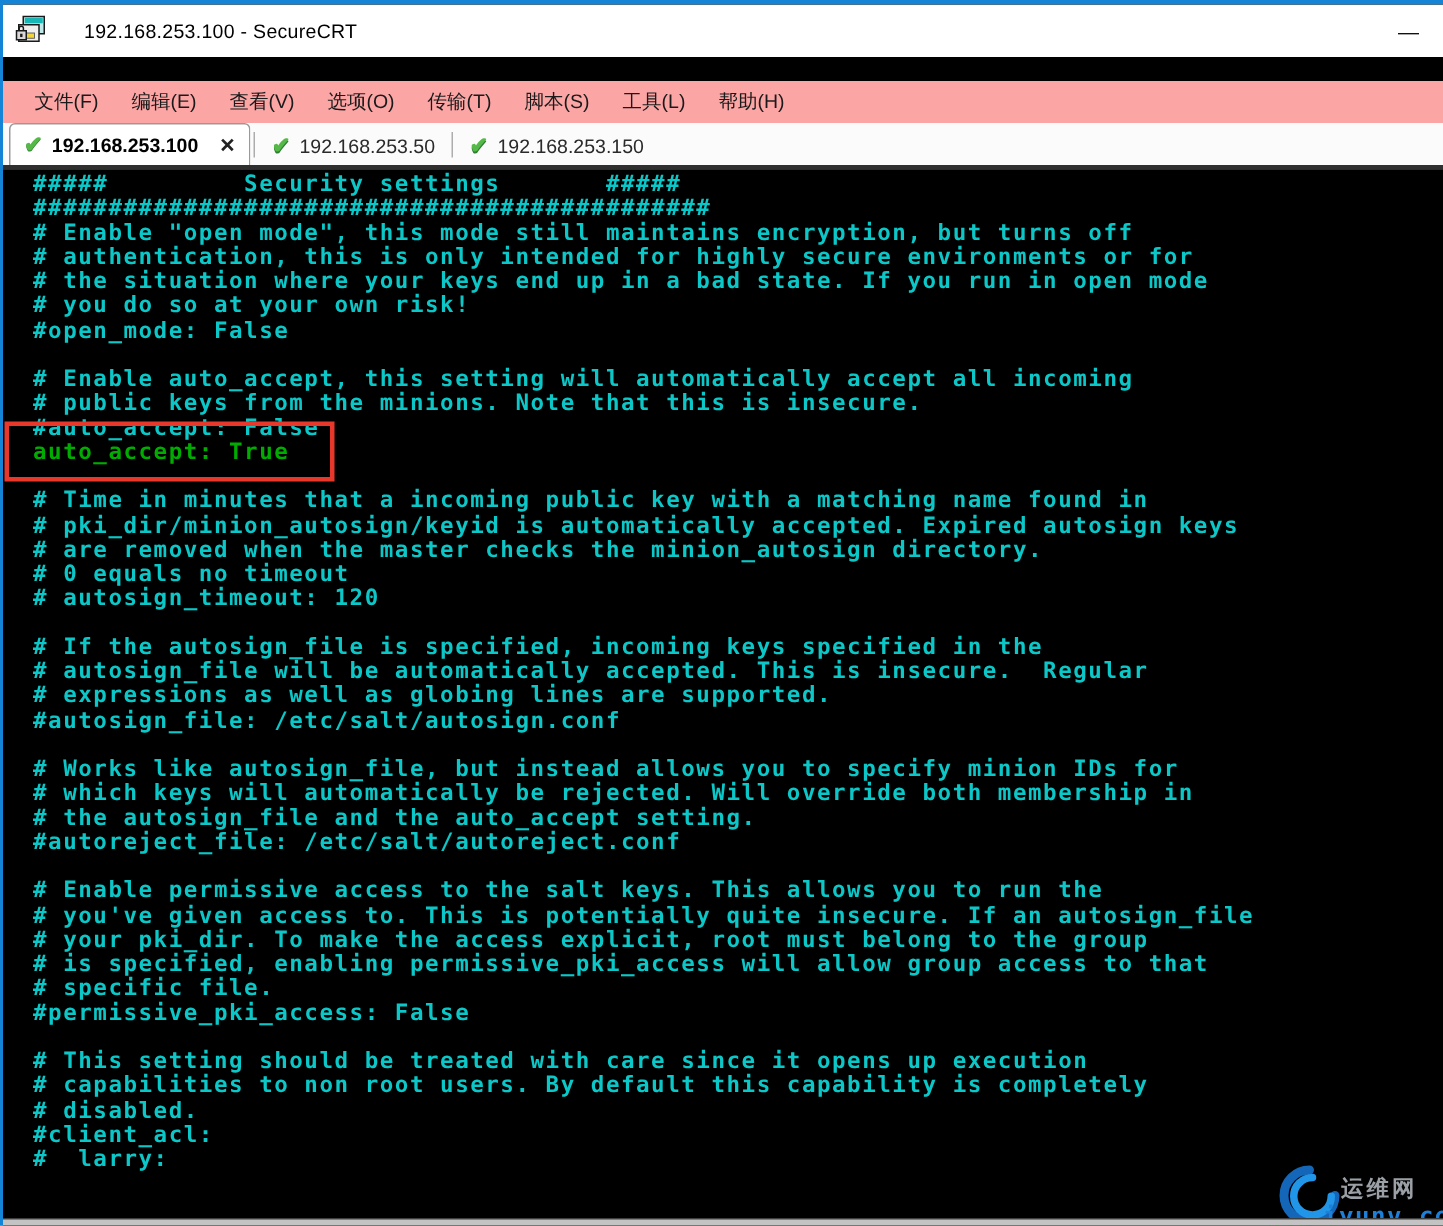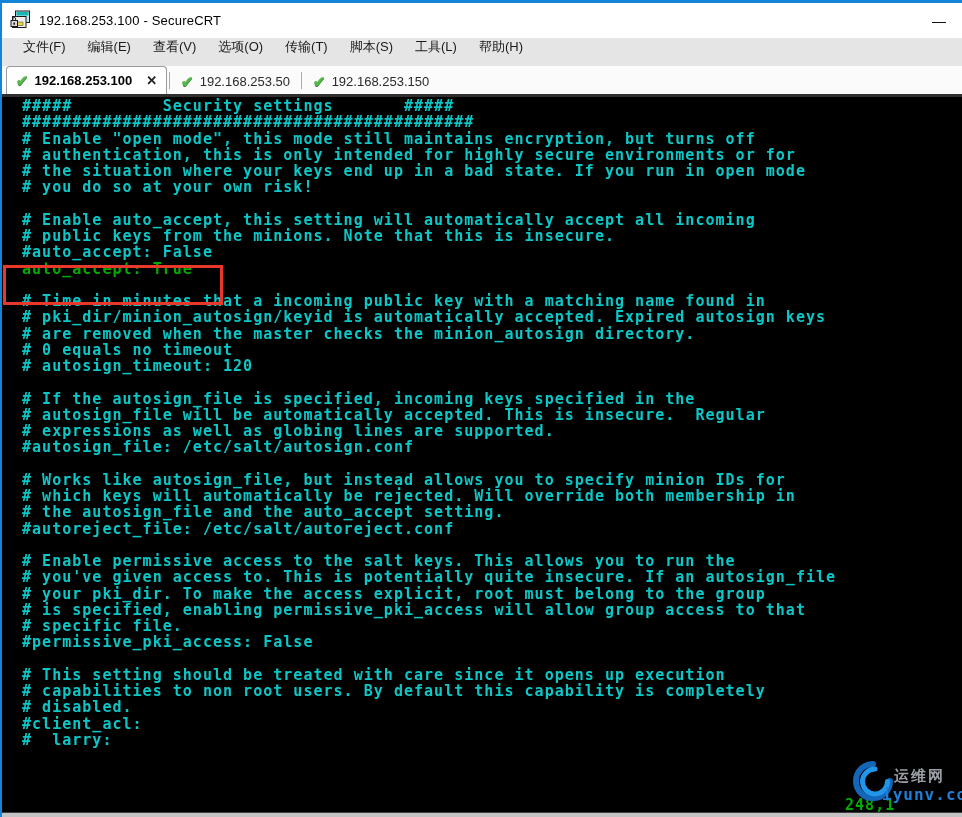--- a/index.html
+++ b/index.html
@@ -6,30 +6,30 @@
   html,body { width:962px; height:817px; overflow:hidden; background:#fff;
               font-family:"Liberation Sans", sans-serif; }
 
   .window { position:relative; width:962px; height:817px;
             border-top:3px solid var(--accent,#1484d7);
             border-left:2px solid var(--accent,#1484d7);
             background:#000; overflow:hidden; }
 
   
   .titlebar { height:35px; background:#ffffff; display:flex; align-items:center;
-              padding-left:8px; }
+              padding-left:8px;gap:17px; }
   .app-icon { width:21px; height:21px; margin-right:8px; flex:0 0 auto; }
   .title-text { font-size:13px; color:#000; letter-spacing:.2px; }
   .win-controls { margin-left:auto; display:flex; height:100%; }
   .btn-min { width:46px; display:flex; align-items:center; justify-content:center;
              font-size:14px; color:#111; cursor:default; }
 
   
-  .menubar { height:28px; background:#e5e5e5; display:flex; align-items:flex-start;
-             padding-left:10px; }
+  .menubar { height:28px; background:#fca5a5; display:flex; align-items:center;
+             padding-left:10px;margin-top:16px; }
   .menu-item { display:flex; align-items:center; padding:0 11px; font-size:13px;
                color:#1a1a1a; }
 
   
   .tabbar { height:31px; background:#fbfbfb; display:flex; align-items:flex-end;
             padding-left:4px; border-bottom:3px solid #2f2f2f; }
   .tab { display:flex; align-items:center; gap:6px; font-size:13px; color:#2a2a2a;
          padding:0 9px; height:26px; }
   .tab.active { background:#fff; border:1px solid #9a9a9a; border-bottom:none;
                 border-radius:4px 4px 0 0; height:28px; font-weight:bold; color:#000; }
@@ -119,20 +119,21 @@
   </div>
 
   <div class="terminal">
     <div>
         <div class="term-line">#####         Security settings       #####</div>
         <div class="term-line">#############################################</div>
         <div class="term-line"># Enable "open mode", this mode still maintains encryption, but turns off</div>
         <div class="term-line"># authentication, this is only intended for highly secure environments or for</div>
         <div class="term-line"># the situation where your keys end up in a bad state. If you run in open mode</div>
         <div class="term-line"># you do so at your own risk!</div>
+        <div class="term-line">#open_mode: False</div>
         <div class="term-line"> </div>
         <div class="term-line"># Enable auto_accept, this setting will automatically accept all incoming</div>
         <div class="term-line"># public keys from the minions. Note that this is insecure.</div>
         <div class="term-line">#auto_accept: False</div>
         <div class="term-line green">auto_accept: True</div>
         <div class="term-line"> </div>
         <div class="term-line"># Time in minutes that a incoming public key with a matching name found in</div>
         <div class="term-line"># pki_dir/minion_autosign/keyid is automatically accepted. Expired autosign keys</div>
         <div class="term-line"># are removed when the master checks the minion_autosign directory.</div>
         <div class="term-line"># 0 equals no timeout</div>

